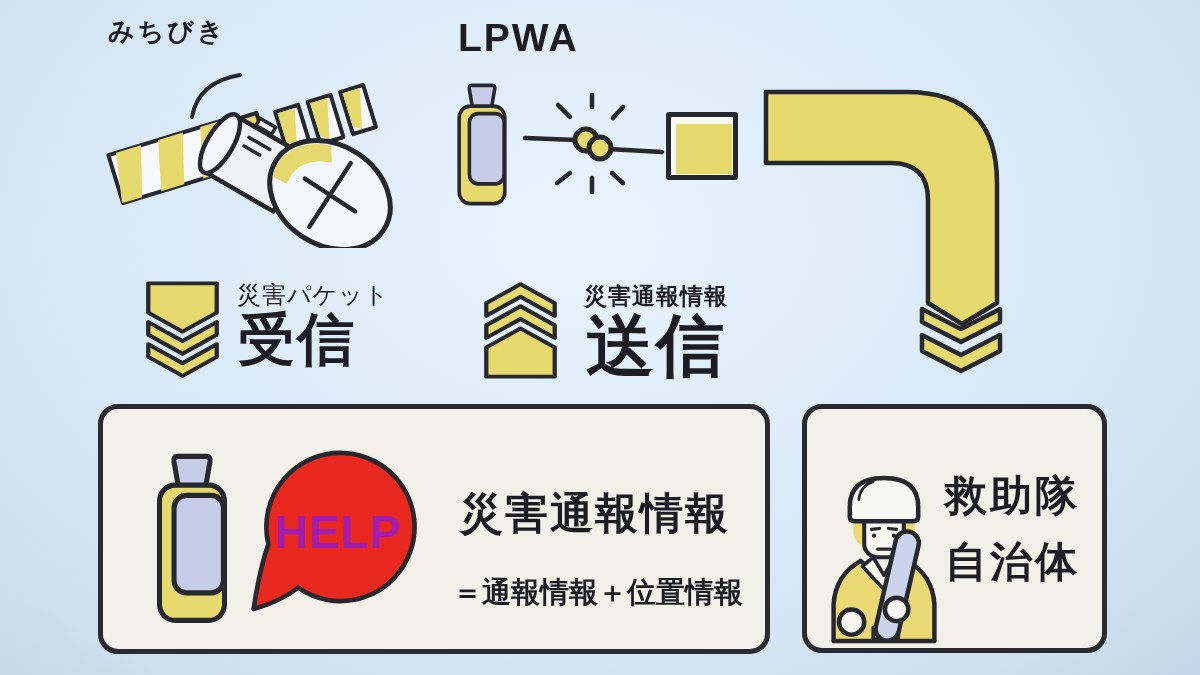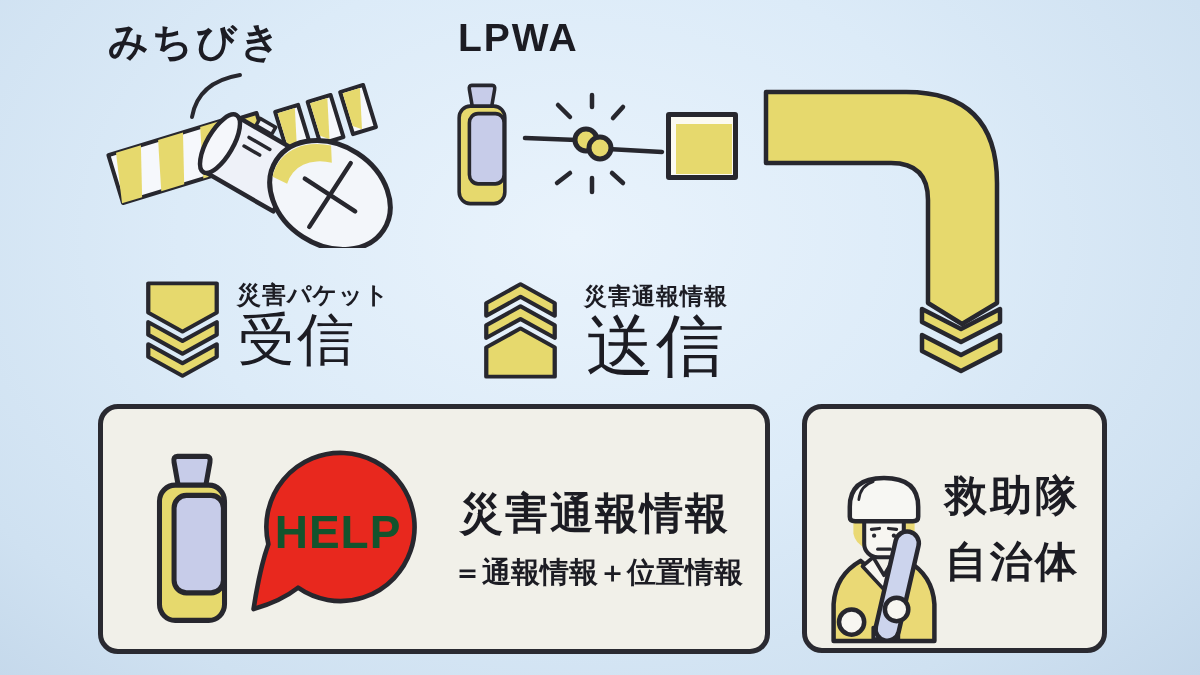--- a/index.html
+++ b/index.html
@@ -3,51 +3,51 @@
 <meta charset="utf-8">
 <style>
   html,body{margin:0;padding:0;background:#b9cfe4;}
   #stage{
     position:relative;width:1200px;height:675px;overflow:hidden;
     background:radial-gradient(ellipse at 48% 35%, #e9f3fc 0%, #dcebf8 45%, #cfe1f1 80%, #c3d7ea 100%);
     font-family:"Liberation Sans","DejaVu Sans",sans-serif;
     color:#1c1c23;
   }
   .abs{position:absolute;}
-  .jp-big{font-weight:400;letter-spacing:2px;line-height:1;}
-  .t-michibiki{left:108px;top:14px;font-size:40px;font-weight:800;letter-spacing:3px;}
+  .jp-big{font-weight:700;letter-spacing:2px;line-height:1;}
+  .t-michibiki{left:108px;top:14px;font-size:26px;font-weight:800;letter-spacing:3px;}
   .t-lpwa{left:458px;top:16px;font-size:39px;font-weight:800;letter-spacing:2px;}
 
   
   .sat{left:88px;top:64px;}
   .dev-top{left:456px;top:83px;}
   .link{left:520px;top:90px;}
   .node{left:666px;top:112px;width:72px;height:68px;background:#fbfaf2;
         border:5px solid #27272e;border-radius:3px;box-sizing:border-box;}
   .node-fill{position:absolute;left:5px;top:7px;right:1px;bottom:1px;background:#e6d96d;}
   .pipe{left:756px;top:88px;}
 
   
   .chev-rx{left:144px;top:281px;}
   .chev-tx{left:482px;top:281px;}
-  .cap-rx{left:237px;top:279px;font-size:24px;font-weight:700;letter-spacing:1px;}
+  .cap-rx{left:237px;top:279px;font-size:24px;font-weight:400;letter-spacing:1px;}
   .big-rx{left:238px;top:311px;font-size:57px;}
   .cap-tx{left:584px;top:281px;font-size:23px;font-weight:700;letter-spacing:1px;}
   .big-tx{left:586px;top:311px;font-size:68px;}
 
   
   .panel{background:#f1f0e9;border:5px solid #2a2a31;border-radius:20px;box-sizing:border-box;}
   .panel-help{left:98px;top:404px;width:672px;height:250px;}
   .panel-resp{left:802px;top:404px;width:305px;height:249px;}
   .dev-box{left:52px;top:44px;}
   .bubble{left:145px;top:34px;}
   .bubble-text{left:151px;top:100px;width:168px;text-align:center;
-               font-size:46px;font-weight:800;color:#14532d;letter-spacing:1px;line-height:1;}
+               font-size:46px;font-weight:800;color:#a21caf;letter-spacing:1px;line-height:1;}
   .box-title{left:357px;top:83px;font-size:43px;font-weight:800;letter-spacing:2px;line-height:1;}
-  .box-formula{left:350px;top:149px;font-size:29px;font-weight:800;letter-spacing:0px;line-height:1;}
+  .box-formula{left:350px;top:169px;font-size:29px;font-weight:800;letter-spacing:0px;line-height:1;}
   .worker{left:14px;top:56px;}
   .resp-line1{left:138px;top:66px;font-size:42px;font-weight:800;letter-spacing:3px;line-height:1;}
   .resp-line2{left:138px;top:132px;font-size:42px;font-weight:800;letter-spacing:3px;line-height:1;}
 
   svg .ol{stroke:#27272e;stroke-linejoin:round;stroke-linecap:round;}
 </style>
 </head>
 <body>
 
 <div id="stage">

